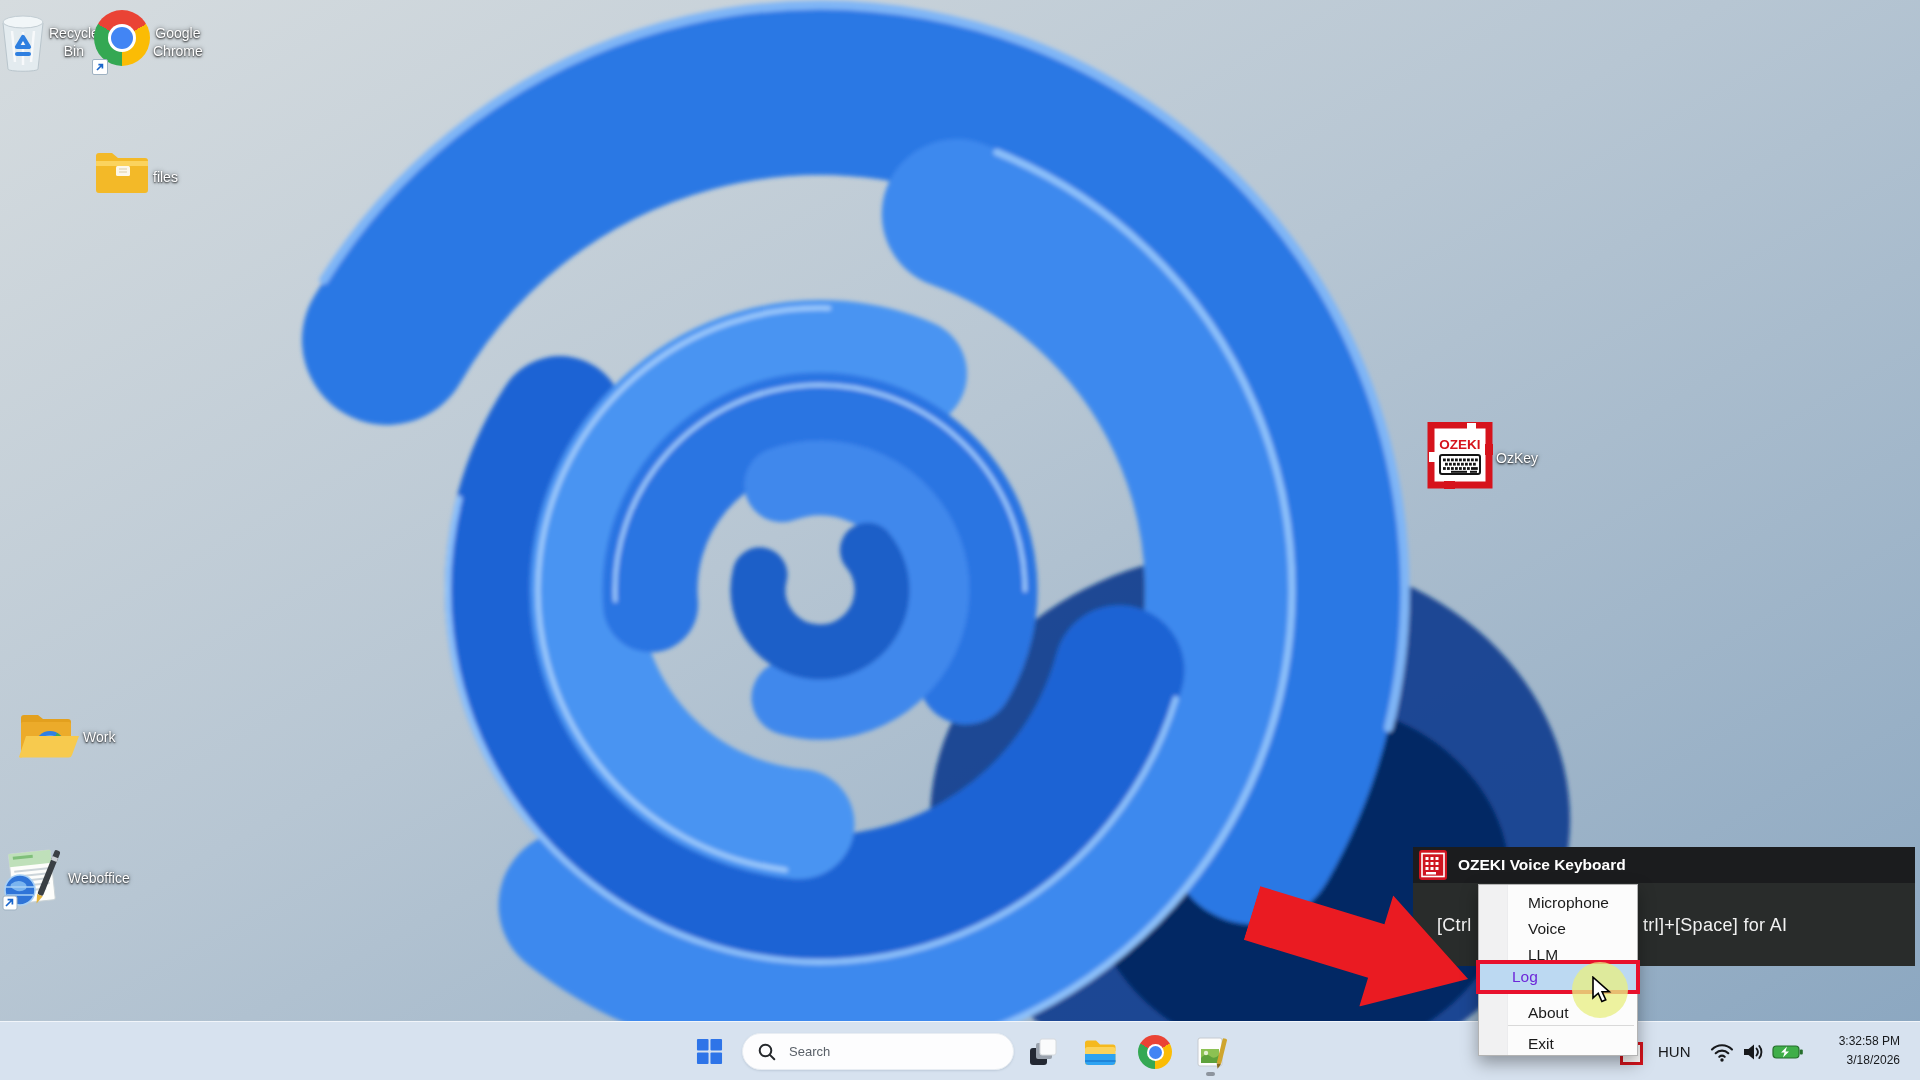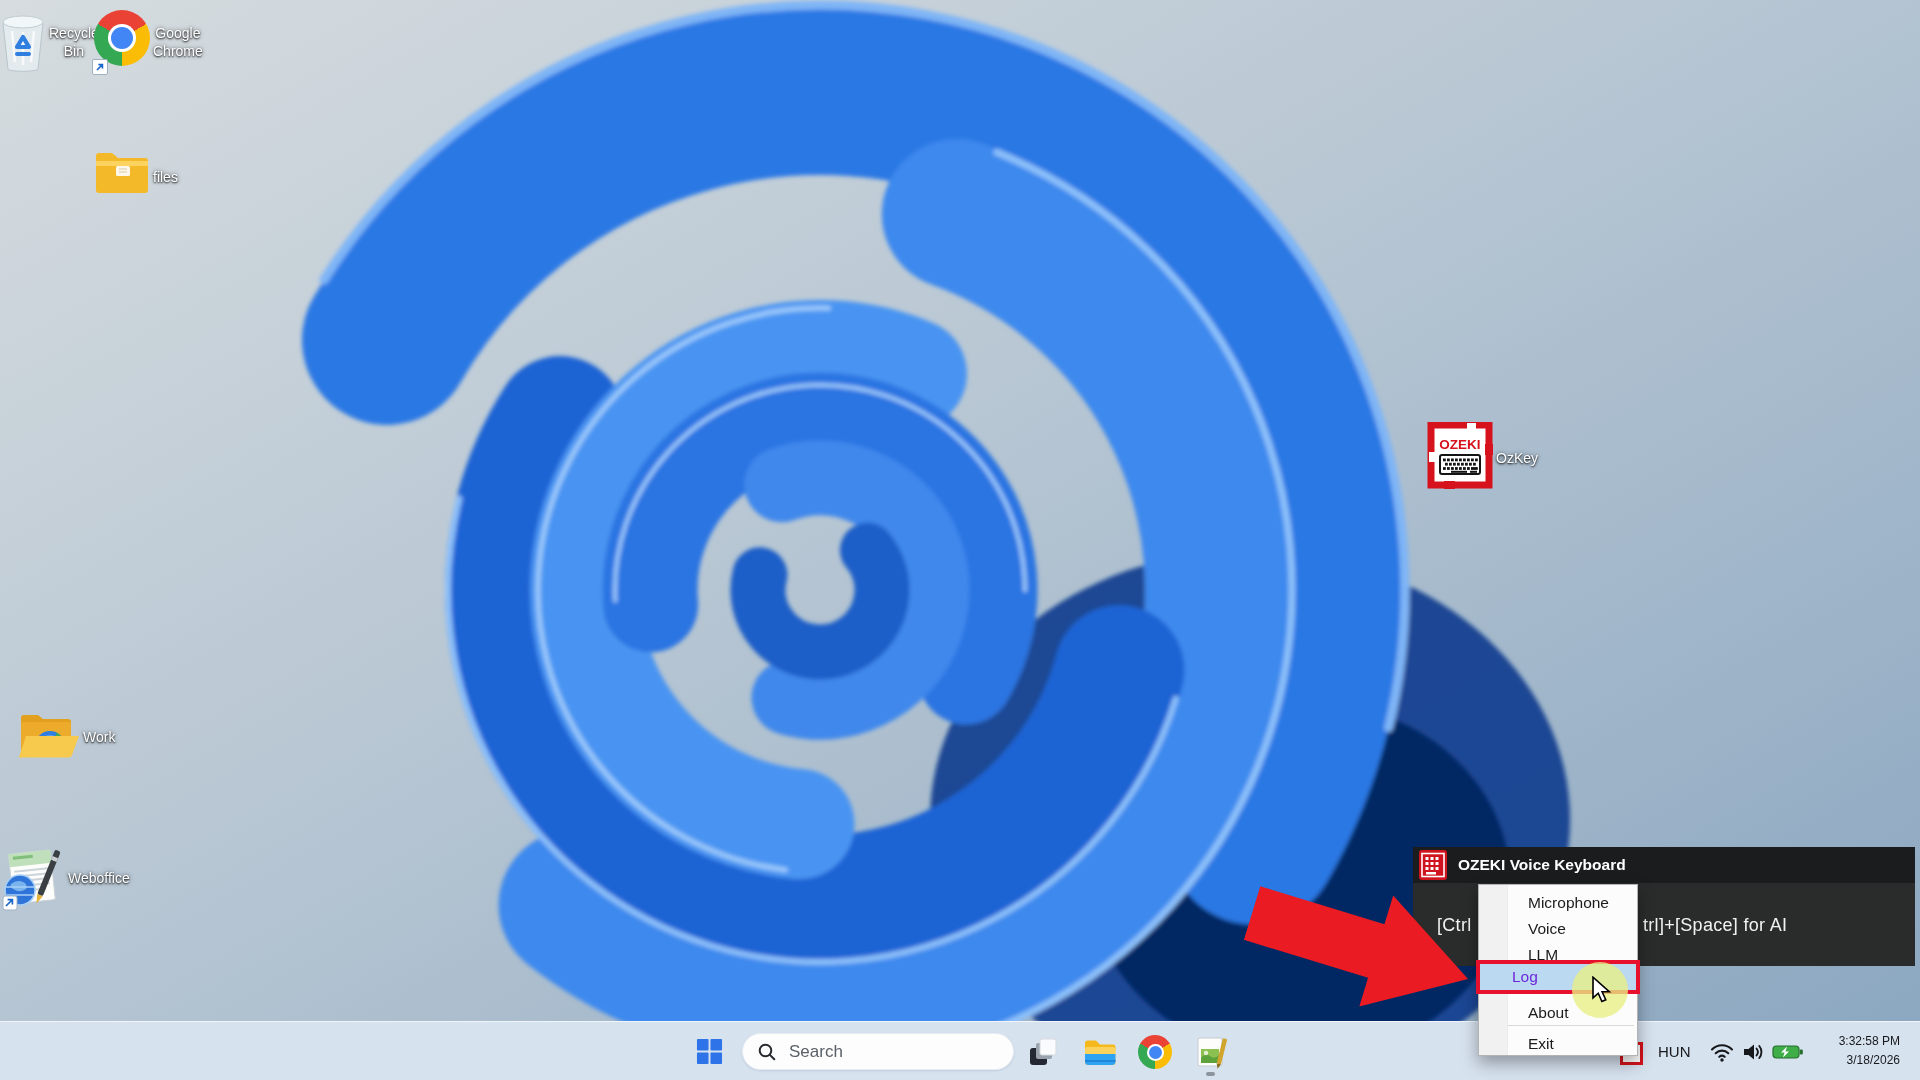--- a/index.html
+++ b/index.html
@@ -22,21 +22,21 @@
   .chrome.small::before{inset:8.5px;}
   .chrome.small::after{inset:10.5px;}
 
   
   .taskbar{position:absolute;left:0;top:1021px;width:1920px;height:59px;background:#d7e2ef;
     border-top:1px solid rgba(255,255,255,.65);z-index:5;}
   .tb{position:absolute;display:flex;align-items:center;justify-content:center;border-radius:6px;}
   .searchbox{position:absolute;left:742px;top:11px;width:272px;height:37px;background:#fdfdfe;
     border:1px solid #e8edf3;border-radius:19px;display:flex;align-items:center;gap:10px;
     padding:0 0 0 14px;box-sizing:border-box;box-shadow:0 1px 2px rgba(120,140,160,.25);}
-  .searchbox input{border:none;outline:none;background:transparent;font-size:17px;color:#4a4f57;
+  .searchbox input{border:none;outline:none;background:transparent;font-size:13px;color:#4a4f57;
     width:200px;font-family:"Liberation Sans",sans-serif;}
   .searchbox input::placeholder{color:#5a6068;opacity:1;}
   .run-dot{position:absolute;left:1206px;top:50px;width:9px;height:3.5px;border-radius:2px;background:#8d949e;}
   .tray-text{position:absolute;top:0;height:59px;display:flex;align-items:center;font-size:15px;color:#17191c;}
   .clock{position:absolute;right:20px;top:10px;text-align:right;font-size:12px;line-height:19px;color:#17191c;}
   .tray-ozeki{position:absolute;left:1620px;top:1042px;width:23px;height:23px;background:#fff;
     border:3.5px solid #d6131c;box-sizing:border-box;z-index:6;}
 
   
   .notif{position:absolute;left:1413px;top:847px;width:502px;height:119px;z-index:10;}

